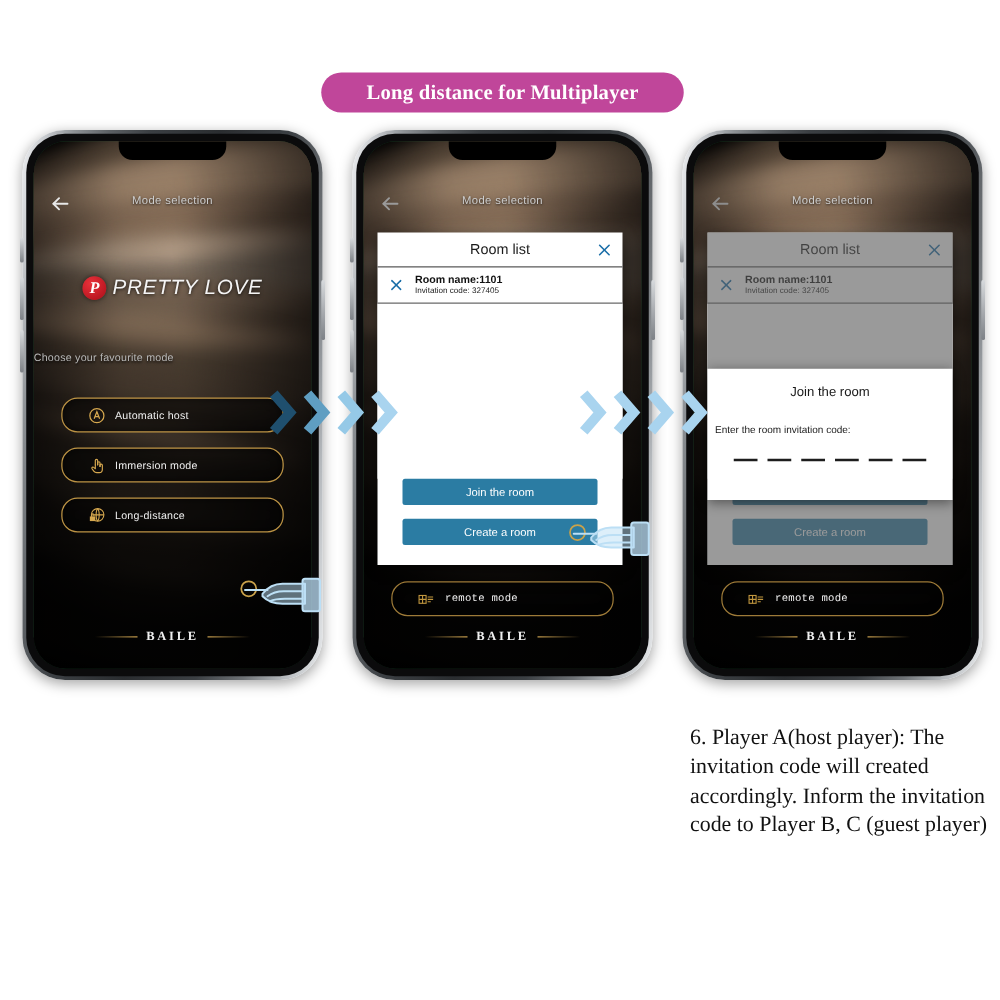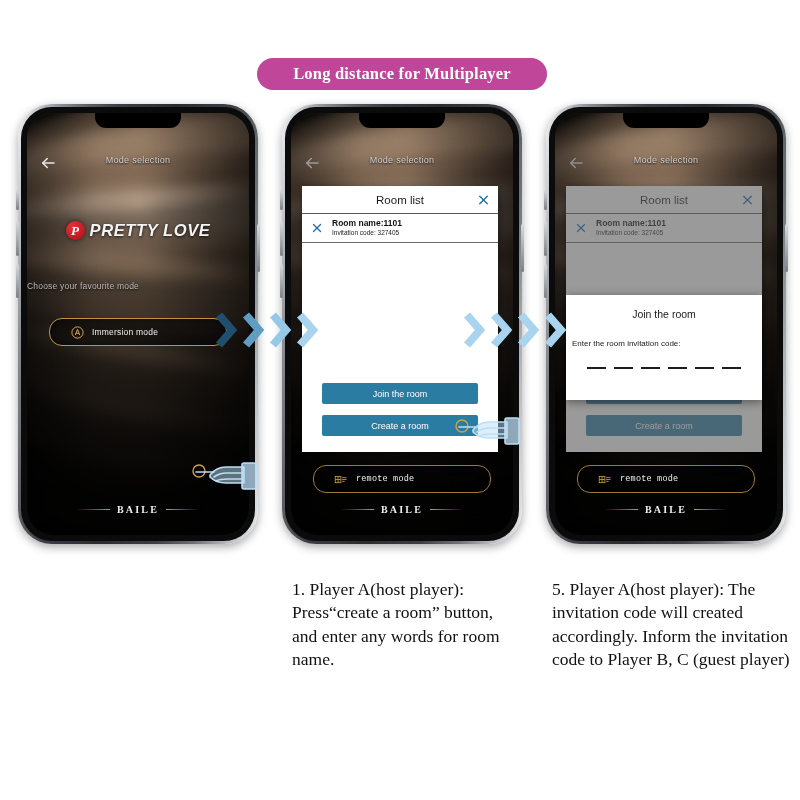--- a/index.html
+++ b/index.html
@@ -78,21 +78,21 @@
     width:19px;height:19px;border-radius:50%;
     background:radial-gradient(circle at 35% 30%,#e8313a,#ab0d18);
     display:flex;align-items:center;justify-content:center;
     box-shadow:0 0 4px rgba(0,0,0,.6);
   }
   .logo .badge i{
     font-family:"Liberation Serif",serif;font-style:italic;font-weight:700;
     font-size:13px;color:#fff;line-height:1;transform:translateY(-.5px);
   }
   .logo .word{
-    color:#f4f4f4;font-weight:700;font-style:italic;font-size:16.5px;
+    color:#f4f4f4;font-weight:400;font-style:italic;font-size:16.5px;
     letter-spacing:.6px;text-shadow:0 1px 3px rgba(0,0,0,.8);
   }
   .choose{
     position:absolute;left:0;top:168px;width:100%;text-align:left;z-index:5;
     color:#b9b9b9;font-size:8.5px;letter-spacing:.2px;
     text-shadow:0 1px 2px rgba(0,0,0,.8);
   }
 
   
   .modes{position:absolute;left:22px;top:205px;width:178px;z-index:5;}
@@ -242,21 +242,42 @@
       <div class="choose">Choose your favourite mode</div>
 
       <div class="modes">
         <div class="modebtn">
           <span class="mi">
             <svg width="15" height="15" viewBox="0 0 24 24" fill="none" stroke="#d6a84f" stroke-width="1.6">
               <circle cx="12" cy="12" r="9"></circle>
               <path d="M8.5 16 L12 7 L15.5 16 M9.8 13.2 H14.2"></path>
             </svg>
           </span>
+          <span class="ml">Automatic host</span>
+        </div>
+        <div class="modebtn">
+          <span class="mi">
+            <svg width="15" height="15" viewBox="0 0 24 24" fill="none" stroke="#d6a84f" stroke-width="1.5" stroke-linecap="round" stroke-linejoin="round">
+              <path d="M10 11V5.5a1.5 1.5 0 0 1 3 0V11"></path>
+              <path d="M13 11V8.5a1.5 1.5 0 0 1 3 0V13"></path>
+              <path d="M16 13v-1.5a1.5 1.5 0 0 1 3 0V17a4 4 0 0 1-4 4h-3a5 5 0 0 1-4-2l-2.2-3a1.4 1.4 0 0 1 2.2-1.7L10 16V11"></path>
+            </svg>
+          </span>
           <span class="ml">Immersion mode</span>
+        </div>
+        <div class="modebtn">
+          <span class="mi">
+            <svg width="15" height="15" viewBox="0 0 24 24" fill="none" stroke="#d6a84f" stroke-width="1.4">
+              <circle cx="13" cy="11" r="8"></circle>
+              <path d="M5 11h16 M13 3c2.6 2.6 2.6 13.4 0 16 M13 3c-2.6 2.6-2.6 13.4 0 16"></path>
+              <rect x="3" y="13" width="7" height="6" fill="#d6a84f" stroke="none"></rect>
+              <path d="M5 13v-2a1.6 1.6 0 0 1 3.2 0v2" stroke-width="1.2"></path>
+            </svg>
+          </span>
+          <span class="ml">Long-distance</span>
         </div>
       </div>
 
       <div class="baile">
         <div class="rule"></div>
         <div class="bt">BAILE</div>
         <div class="rule r2"></div>
       </div>
     </div>
   </div>
@@ -502,16 +523,15 @@
     <svg width="66" height="56" viewBox="0 0 66 56" fill="none" stroke="#bcdff5" stroke-width="1.6" stroke-linecap="round" stroke-linejoin="round">
       <circle cx="7" cy="18" r="6" stroke="#caa24a" stroke-width="1.4"></circle>
       <path d="M4 19 H22" stroke="#bcdff5"></path>
       <path d="M18 22 C22 17 28 14 34 14 L52 14 L52 30 L34 30 C28 30 22 28 18 24 Z" fill="#bcdff5" fill-opacity=".5"></path>
       <path d="M22 24 C26 21 30 20 35 20 L50 20"></path>
       <path d="M24 28 C28 26 32 26 36 26 L50 26"></path>
       <rect x="50" y="10" width="14" height="26" rx="2" fill="#bcdff5" fill-opacity=".75"></rect>
     </svg>
   </div>
 
-  <div class="caption c1">1. Player A(host player): Press“create a room” button, and enter any words for room name.</div>
-  <div class="caption c2">5. Player A(host player): The invitation code will created accordingly. Inform the invitation code to Player B, C (guest player)</div>
+  <div class="caption c2">6. Player A(host player): The invitation code will created accordingly. Inform the invitation code to Player B, C (guest player)</div>
 
 </div>
 
 </body></html>

